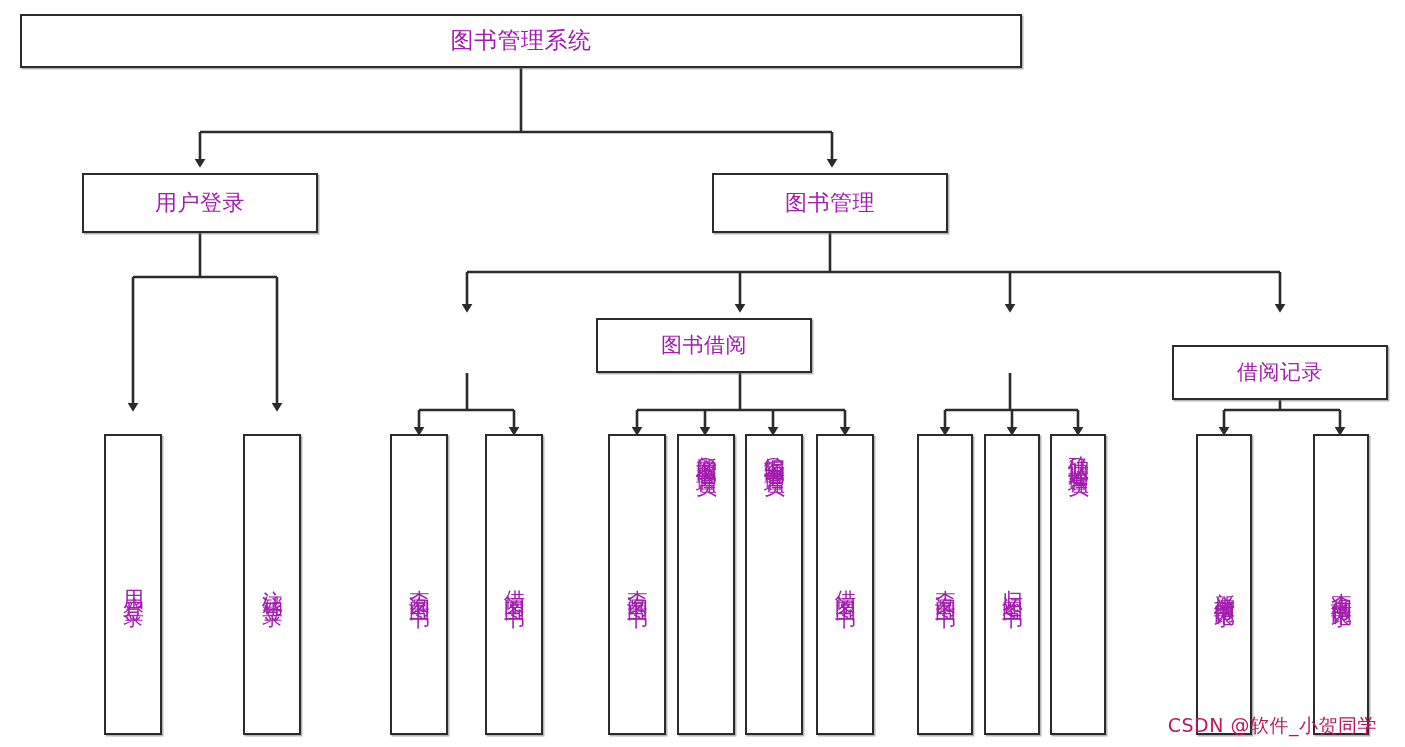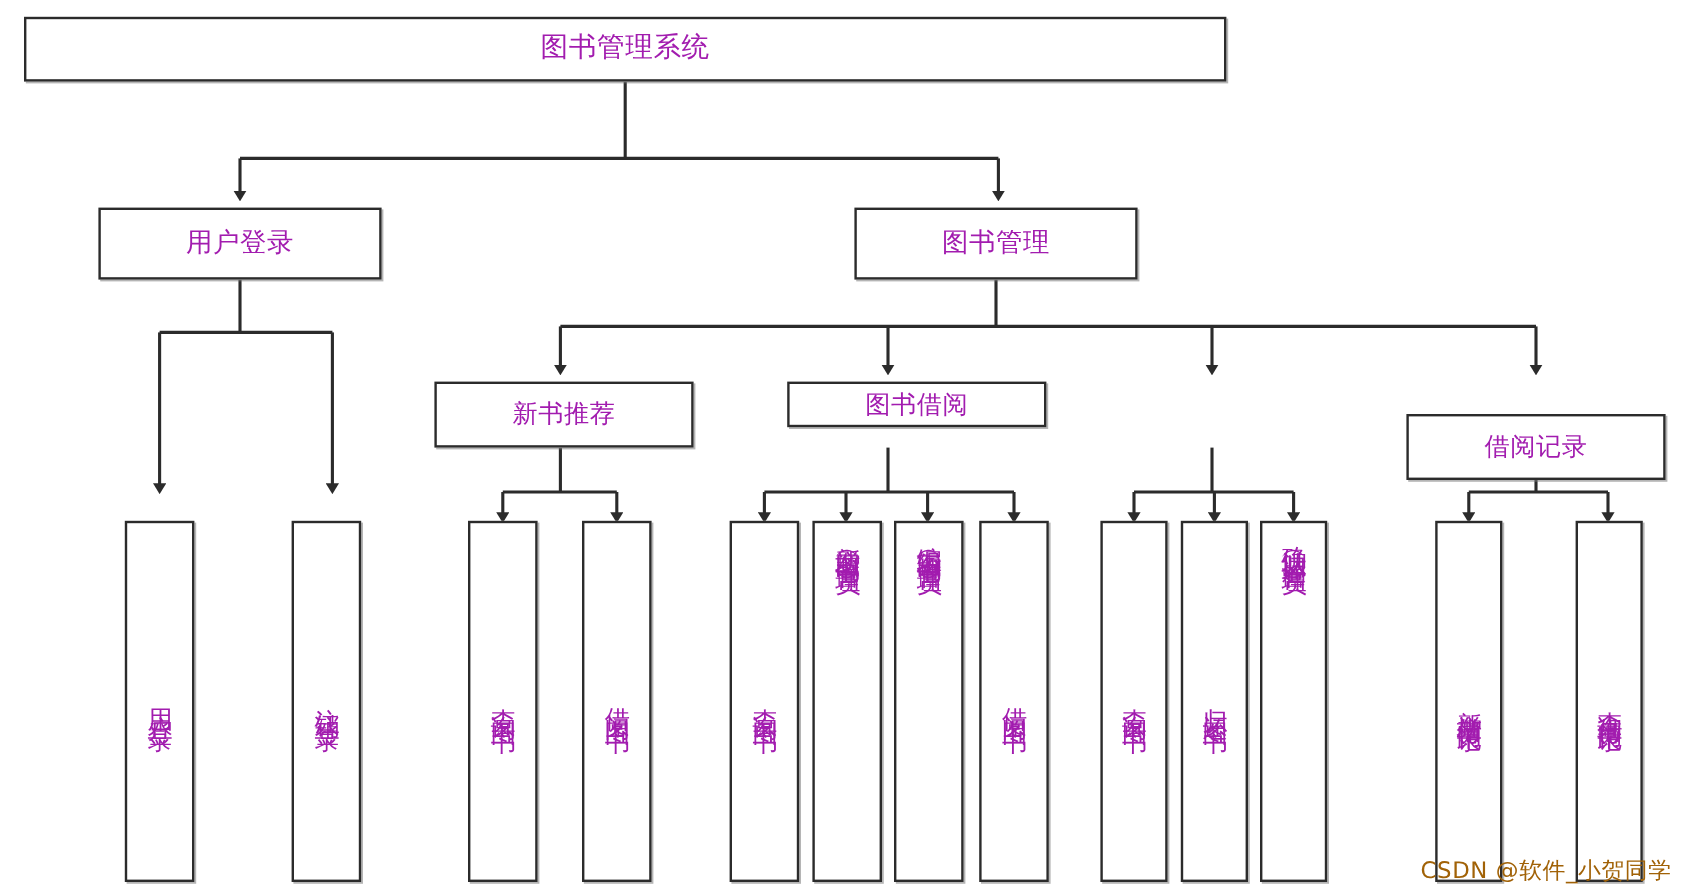--- a/index.html
+++ b/index.html
@@ -63,24 +63,24 @@
   }
   .node.leaf.short .label {
     letter-spacing: 6px;
   }
   .node.leaf.center {
     align-items: center;
     padding-top: 0;
   }
   .watermark {
     position: absolute;
-    right: 12px;
+    right: 28px;
     bottom: 8px;
     font-size: 19px;
-    color: #a16207;
+    color: #be185d;
     letter-spacing: 0.5px;
     z-index: 6;
     white-space: nowrap;
   }
 </style>
 </head>
 <body>
 
 <div id="canvas">
 
@@ -139,24 +139,21 @@
     <span class="label">图书管理系统</span>
   </div>
 
   <div class="node lvl2" style="left:82px; top:173px; width:236px; height:60px;">
     <span class="label">用户登录</span>
   </div>
   <div class="node lvl2" style="left:712px; top:173px; width:236px; height:60px;">
     <span class="label">图书管理</span>
   </div>
 
-  <div class="node lvl3" style="left:362px; top:318px; width:216px; height:55px;">
-    <span class="label">新书推荐</span>
-  </div>
-  <div class="node lvl3" style="left:656px; top:318px; width:216px; height:38px;">
+  <div class="node lvl3" style="left:596px; top:318px; width:216px; height:55px;">
     <span class="label">图书借阅</span>
   </div>
   <div class="node lvl3" style="left:1172px; top:318px; width:216px; height:55px;margin-top:27px;">
     <span class="label">借阅记录</span>
   </div>
 
   <div class="node leaf center short" style="left:104px; top:434px; width:58px; height:301px;">
     <span class="label">用户登录</span>
   </div>
   <div class="node leaf center short" style="left:243px; top:434px; width:58px; height:301px;">

